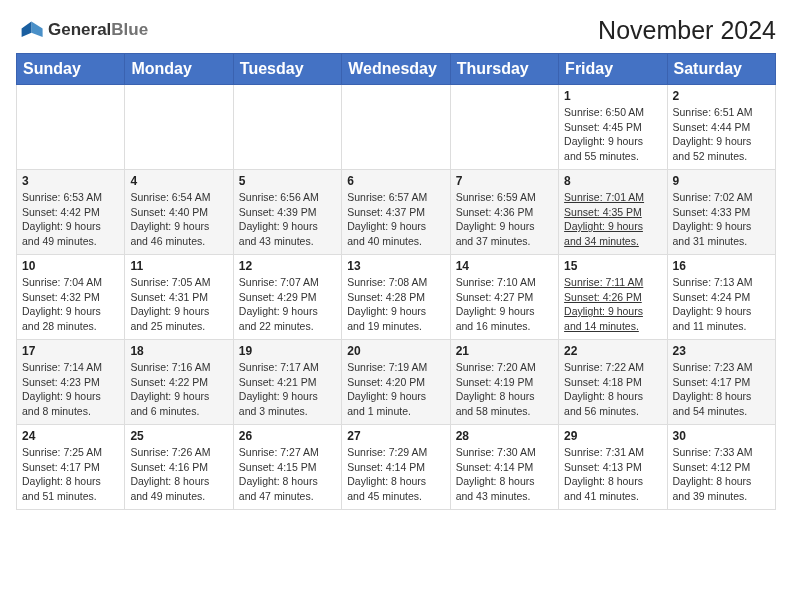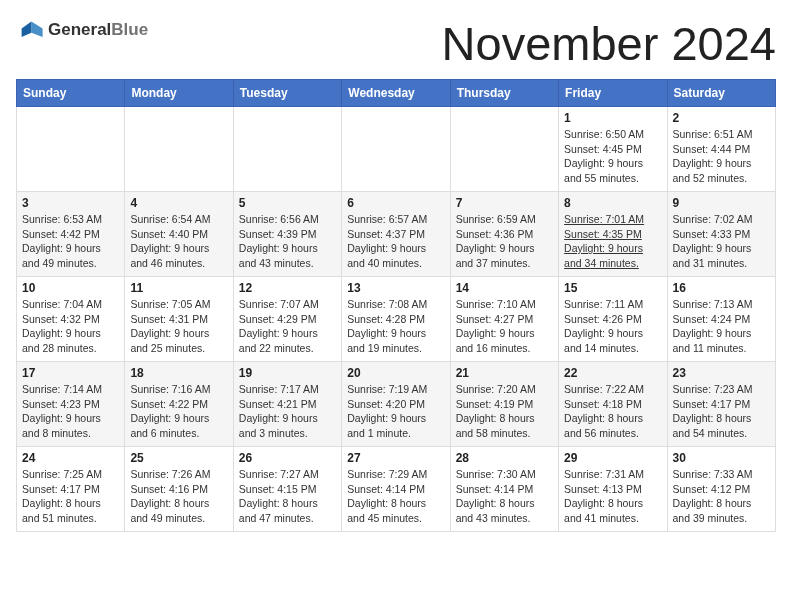--- a/index.html
+++ b/index.html
@@ -22,39 +22,39 @@
       gap: 4px;
     }
     .logo-icon {
       width: 28px;
       height: 28px;
     }
     .title-area {
       text-align: right;
     }
     .month-title {
-      font-size: 47px;
+      font-size: 25px;
       font-weight: normal;
       color: #222;
     }
     .location-title {
       font-size: 16px;
       color: #444;
     }
     .calendar-table {
       width: 100%;
       border-collapse: collapse;
       font-size: 11px;
     }
     .calendar-table th {
       background: #4472c4;
       color: #fff;
       text-align: left;
       padding: 6px 6px;
-      font-size: 12px;
+      font-size: 16px;
       font-weight: bold;
       border: 1px solid #3a62b0;
       margin-left: 40px;
     }
     .calendar-table td {
       vertical-align: top;
       padding: 4px 5px;
       border: 1px solid #ddd;
       width: 108px;
       min-height: 80px;
@@ -200,21 +200,21 @@
 Daylight: 9 hours and 19 minutes.</div>
         </td>
         <td>
           <div class="day-number">14</div>
           <div class="day-info" style="white-space: pre-line;">Sunrise: 7:10 AM
 Sunset: 4:27 PM
 Daylight: 9 hours and 16 minutes.</div>
         </td>
         <td>
           <div class="day-number">15</div>
-          <div class="day-info" style="white-space: pre-line;">Sunrise: 7:11 AM
+          <div class="day-info" style="white-space: pre-line; text-decoration: underline;">Sunrise: 7:11 AM
 Sunset: 4:26 PM
 Daylight: 9 hours and 14 minutes.</div>
         </td>
         <td>
           <div class="day-number">16</div>
           <div class="day-info" style="white-space: pre-line;">Sunrise: 7:13 AM
 Sunset: 4:24 PM
 Daylight: 9 hours and 11 minutes.</div>
         </td>
       </tr>

